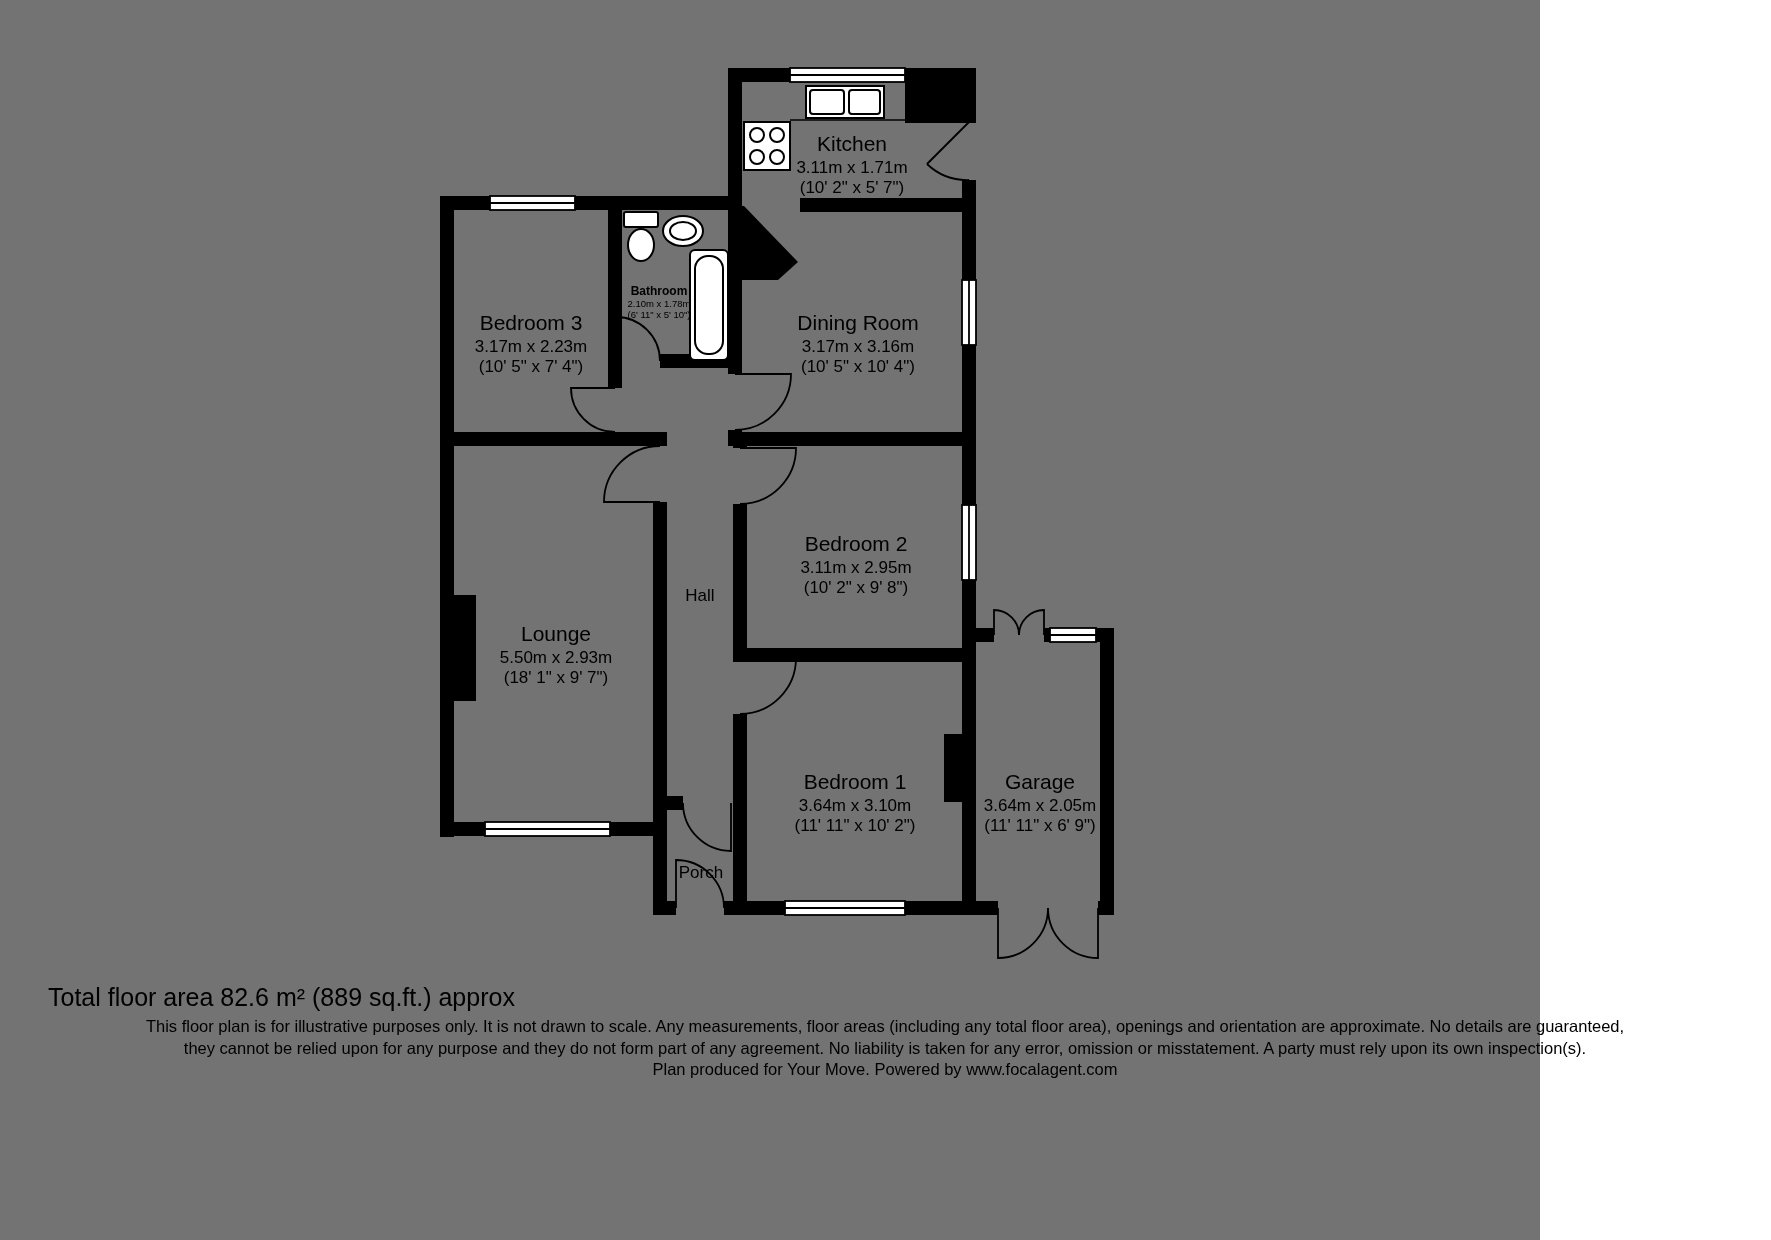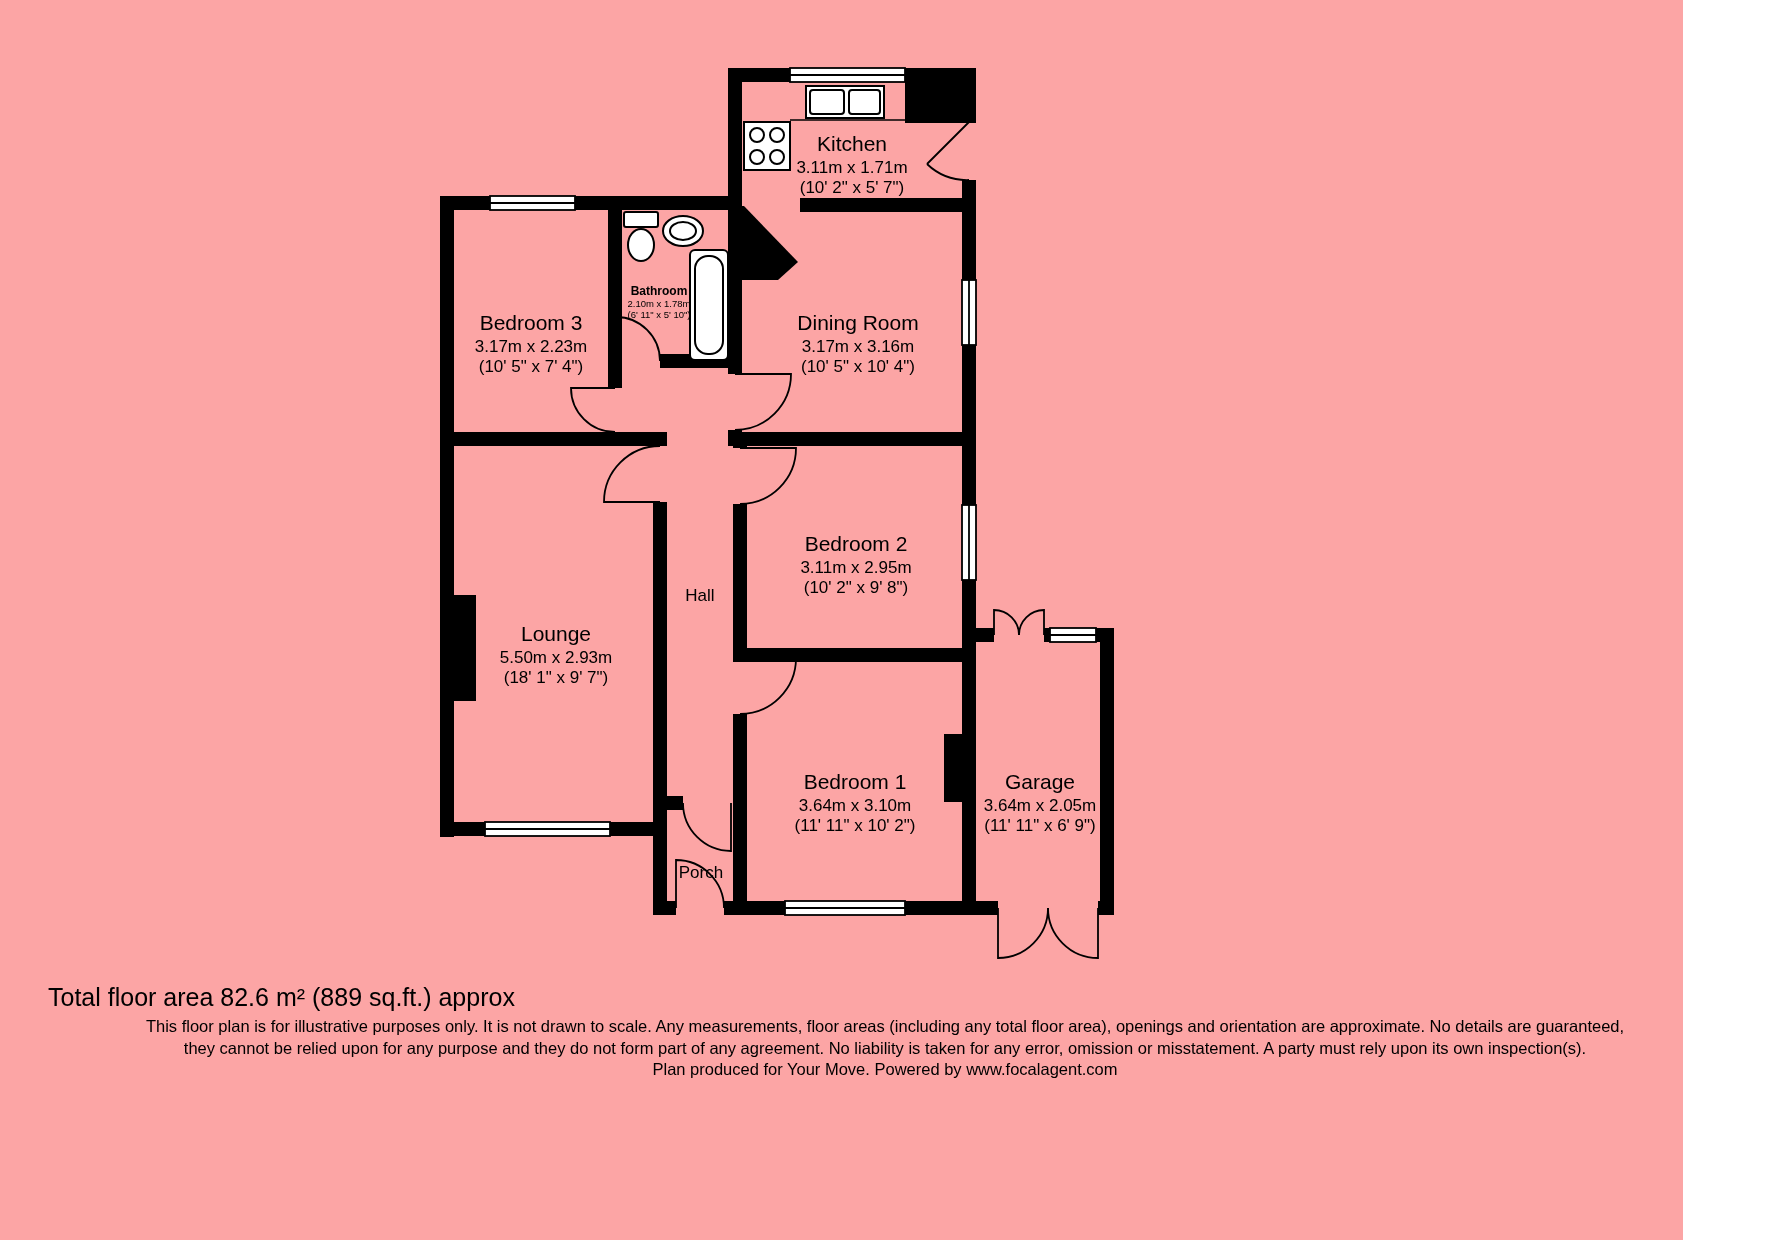--- a/index.html
+++ b/index.html
@@ -1,20 +1,20 @@
 <!DOCTYPE html>
 <html><head>
 <meta charset="utf-8">
 <style>
   html, body { margin: 0; padding: 0; background: #ffffff; }
   .page {
     position: relative;
-    width: 1683px;
+    width: 1540px;
     height: 1240px;
-    background: #fca5a5;
+    background: #737373;
     font-family: "Liberation Sans", sans-serif;
   }
   svg text {
     font-family: "Liberation Sans", sans-serif;
     fill: #000000;
   }
   .room-name  { font-size: 21px; }
   .room-dim   { font-size: 17px; }
   .room-name-sm { font-size: 12px; font-weight: bold; }
   .room-dim-sm  { font-size: 9.5px; }

